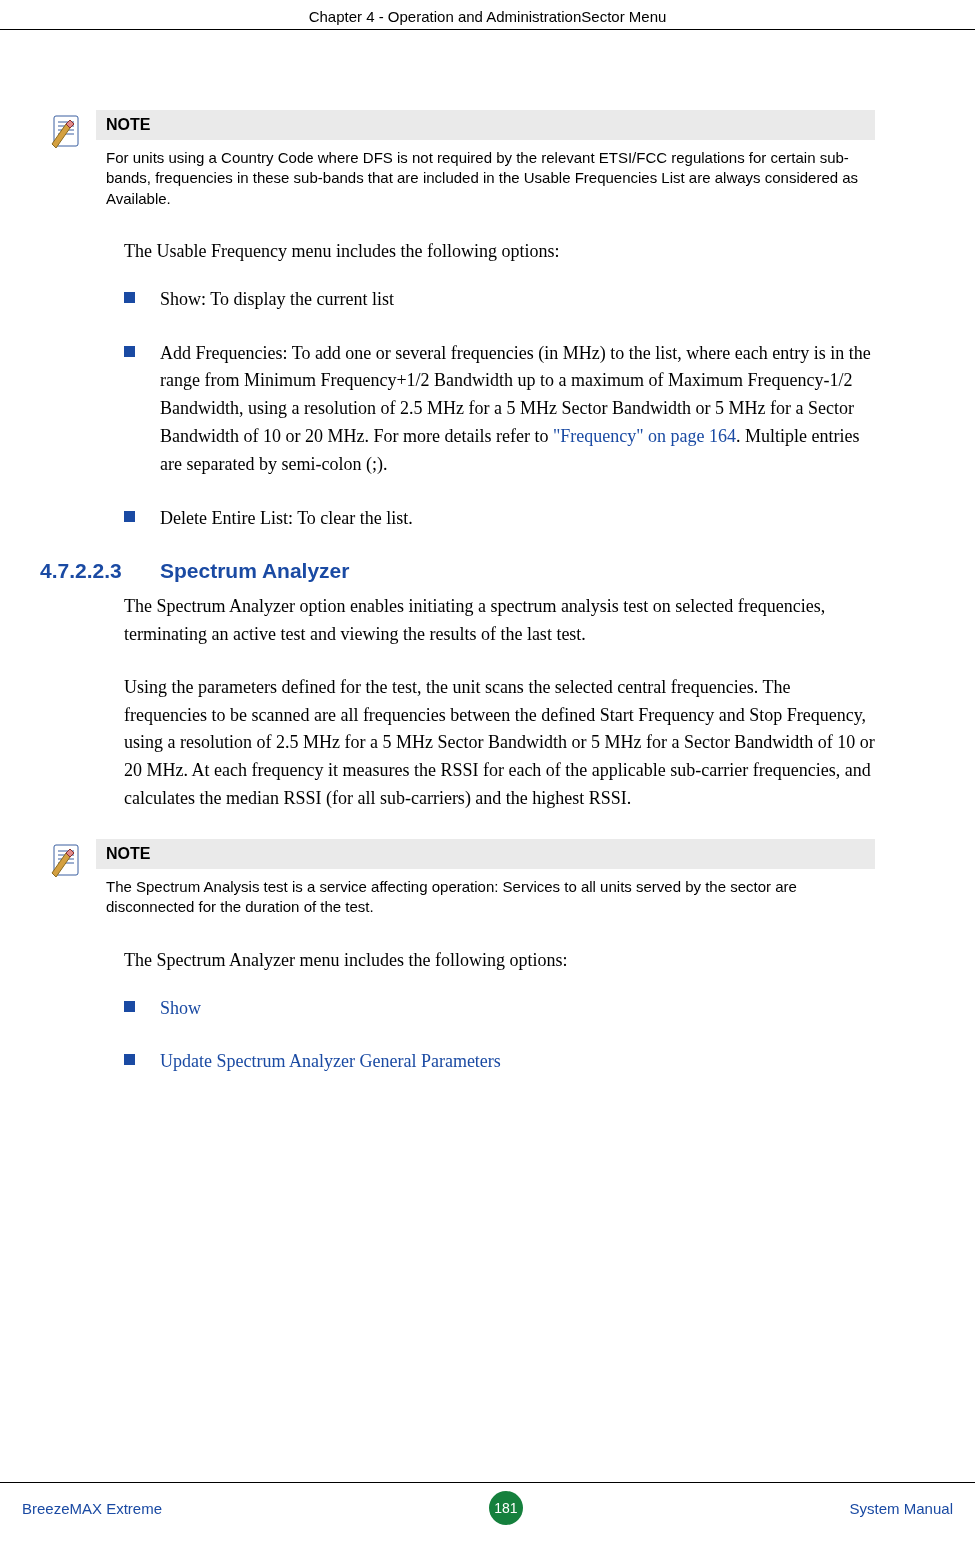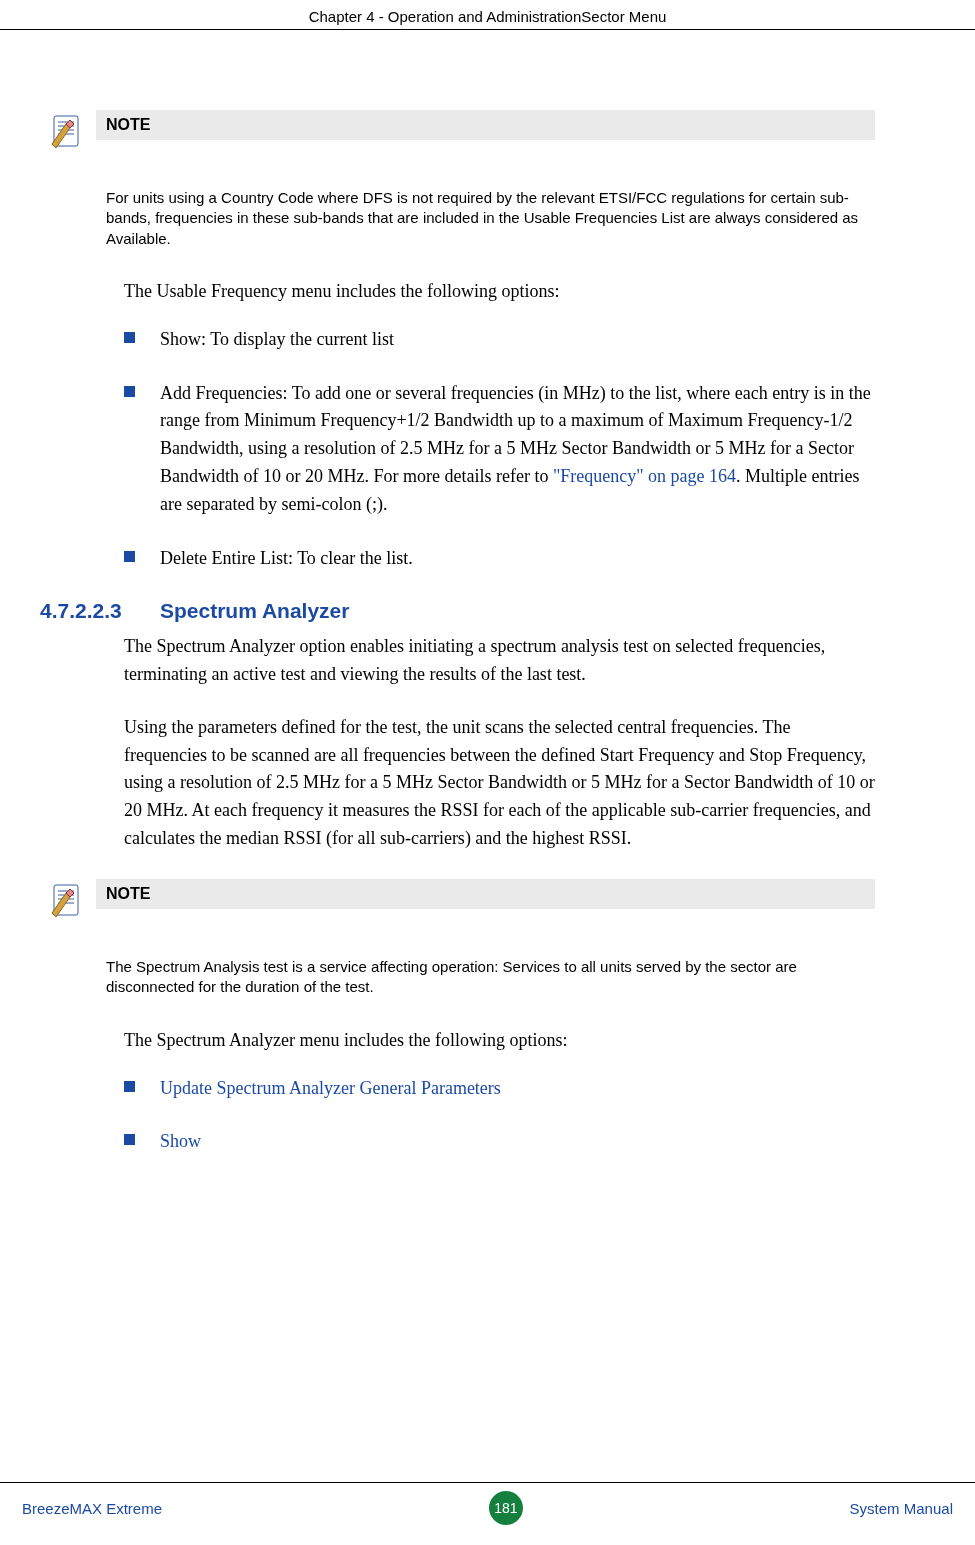--- a/index.html
+++ b/index.html
@@ -37,21 +37,20 @@
   .note-title {
     background: #eaeaea;
     font-weight: bold;
     padding: 6px 10px;
     font-size: 16px;
   }
   .note-text {
     padding: 8px 10px 4px 10px;
     font-size: 15px;
     line-height: 1.35;
-    margin-top: 40px;
   }
   .body-text {
     margin-left: 84px;
     font-size: 18px;
     line-height: 1.55;
     margin-top: 25px;
     font-family: "Book Antiqua", Palatino, Georgia, serif;
   }
   ul.bullets {
     list-style: none;
@@ -177,22 +176,22 @@
     </div>
     <div class="note-body">
       <div class="note-title">NOTE</div>
       <div class="note-text">The Spectrum Analysis test is a service affecting operation: Services to all units served by the sector are disconnected for the duration of the test.</div>
     </div>
   </div>
 
   <div class="body-text">The Spectrum Analyzer menu includes the following options:</div>
 
   <ul class="bullets">
+    <li><span class="link-blue">Show</span></li>
     <li><span class="link-blue">Update Spectrum Analyzer General Parameters</span></li>
-    <li><span class="link-blue">Show</span></li>
   </ul>
 
 </div>
 
 <div class="footer">
   <span class="left">BreezeMAX Extreme</span>
   <span class="page-badge">181</span>
   <span class="right">System Manual</span>
 </div>
 

